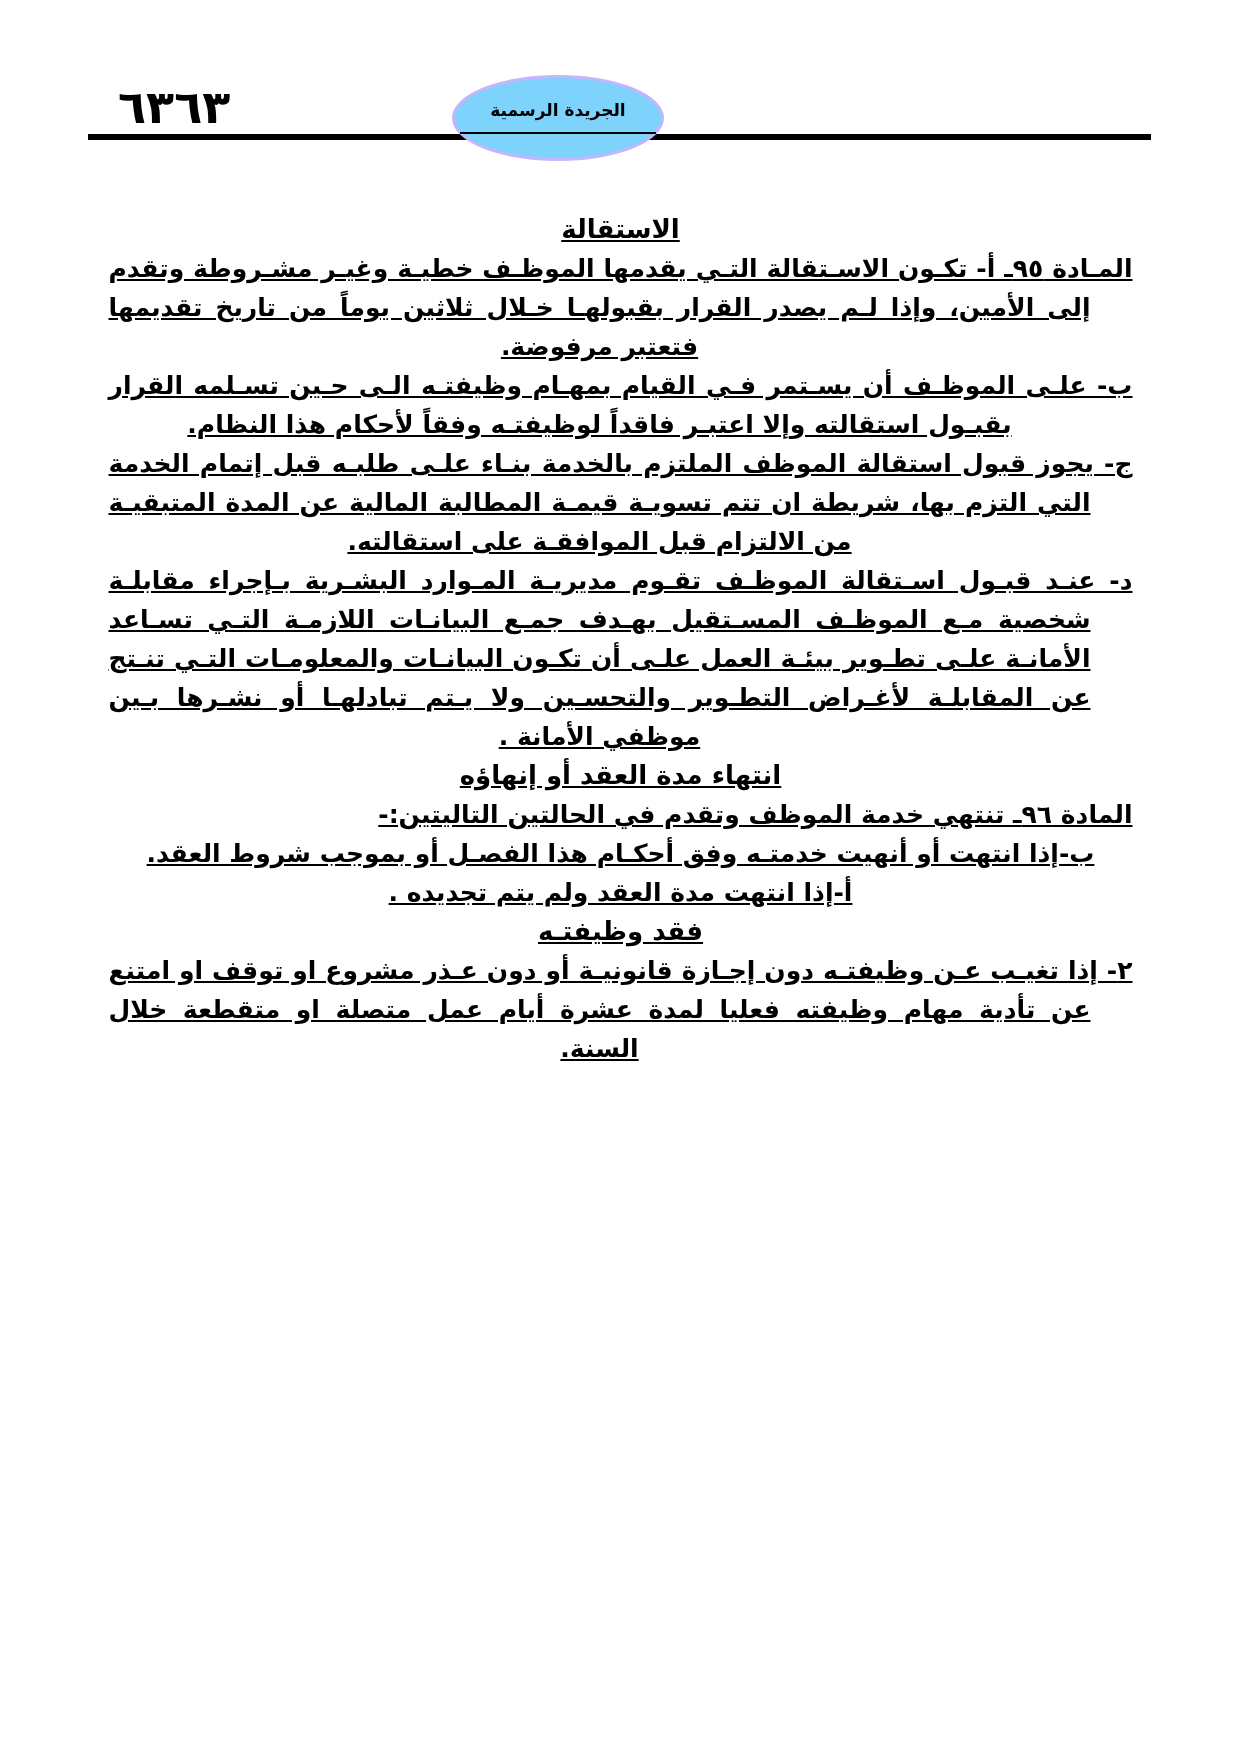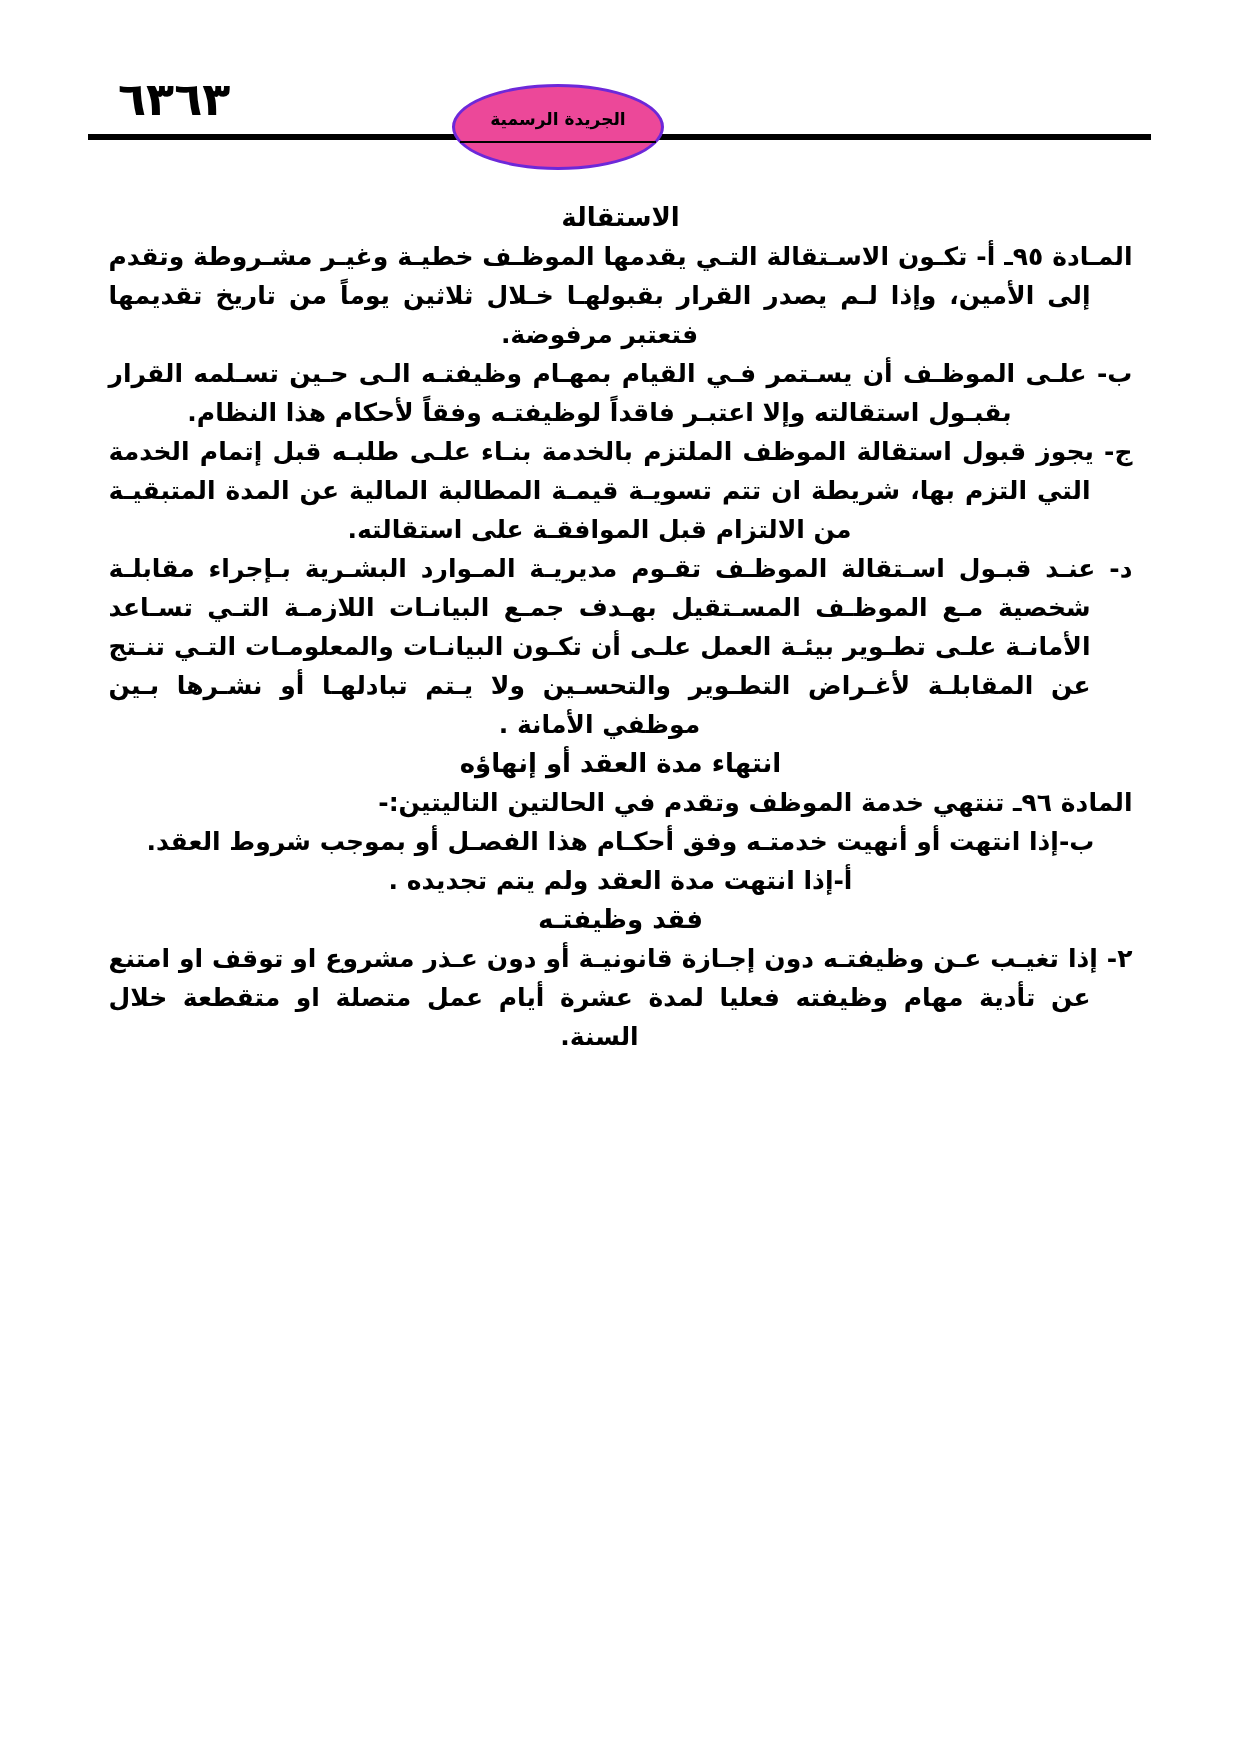--- a/index.html
+++ b/index.html
@@ -12,43 +12,43 @@
     font-family: "DejaVu Sans", "DejaVu Serif", sans-serif;
     color: #000;
   }
   .sheet { width: 100%; height: 100%; position: relative; }
 
   
   .page-header { position: relative; height: 198px; }
   .page-number {
     position: absolute;
     left: 118px;
-    top: 72px;
+    top: 80px;
     font-size: 46px;
     font-weight: bold;
     direction: rtl;
     letter-spacing: 2px;
   }
   .double-rule {
     position: absolute;
     top: 134px;
     left: 88px;
     right: 90px;
     height: 6px;
     border-top: 3px solid #000;
     border-bottom: 3px solid #000;
   }
   .gazette-oval {
     position: absolute;
     left: 452px;
-    top: 84px;
+    top: 75px;
     width: 212px;
     height: 86px;
-    background: #ec4899;
-    border: 3px solid #6d28d9;
+    background: #7dd3fc;
+    border: 3px solid #c4b5fd;
     border-radius: 50%;
     z-index: 2;
   }
   .gazette-title {
     position: absolute;
     top: 22px;
     width: 100%;
     text-align: center;
     font-size: 17px;
     font-weight: bold;
@@ -58,26 +58,27 @@
     position: absolute;
     top: 54px;
     left: 5px;
     right: 5px;
     border-top: 2px solid #000;
   }
 
   
   .content {
     width: 1024px;
-    margin: 0 auto;
+    margin: 12px auto;
     direction: rtl;
     font-weight: bold;
     font-size: 25px;
     line-height: 39px;
     text-rendering: optimizeLegibility;
+    text-decoration: underline;
   }
   .heading {
     font-size: 26px;
     line-height: 39px;
     font-weight: bold;
     text-align: center;
   }
   .para {
     text-align: justify;
     text-align-last: center;

